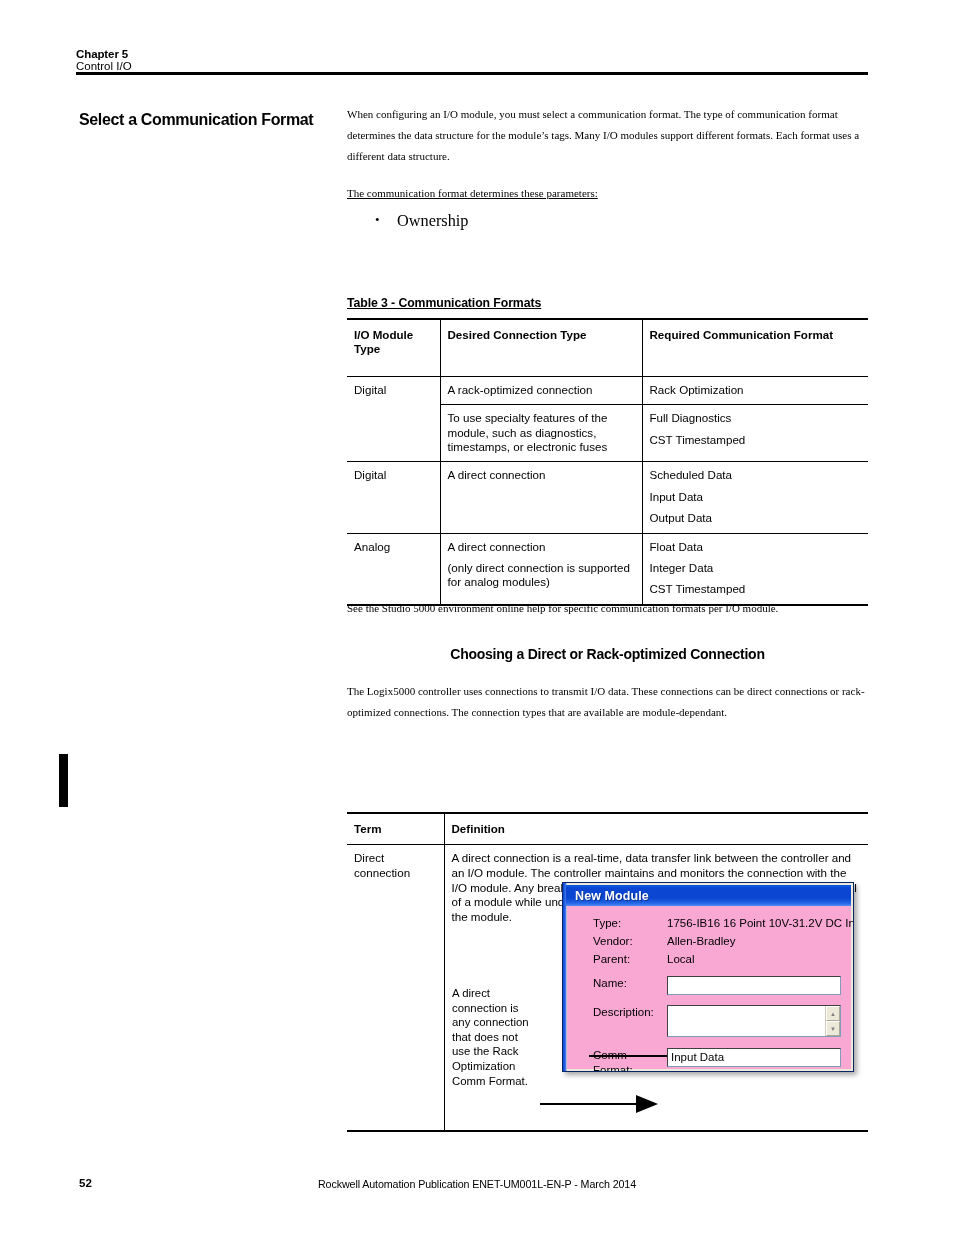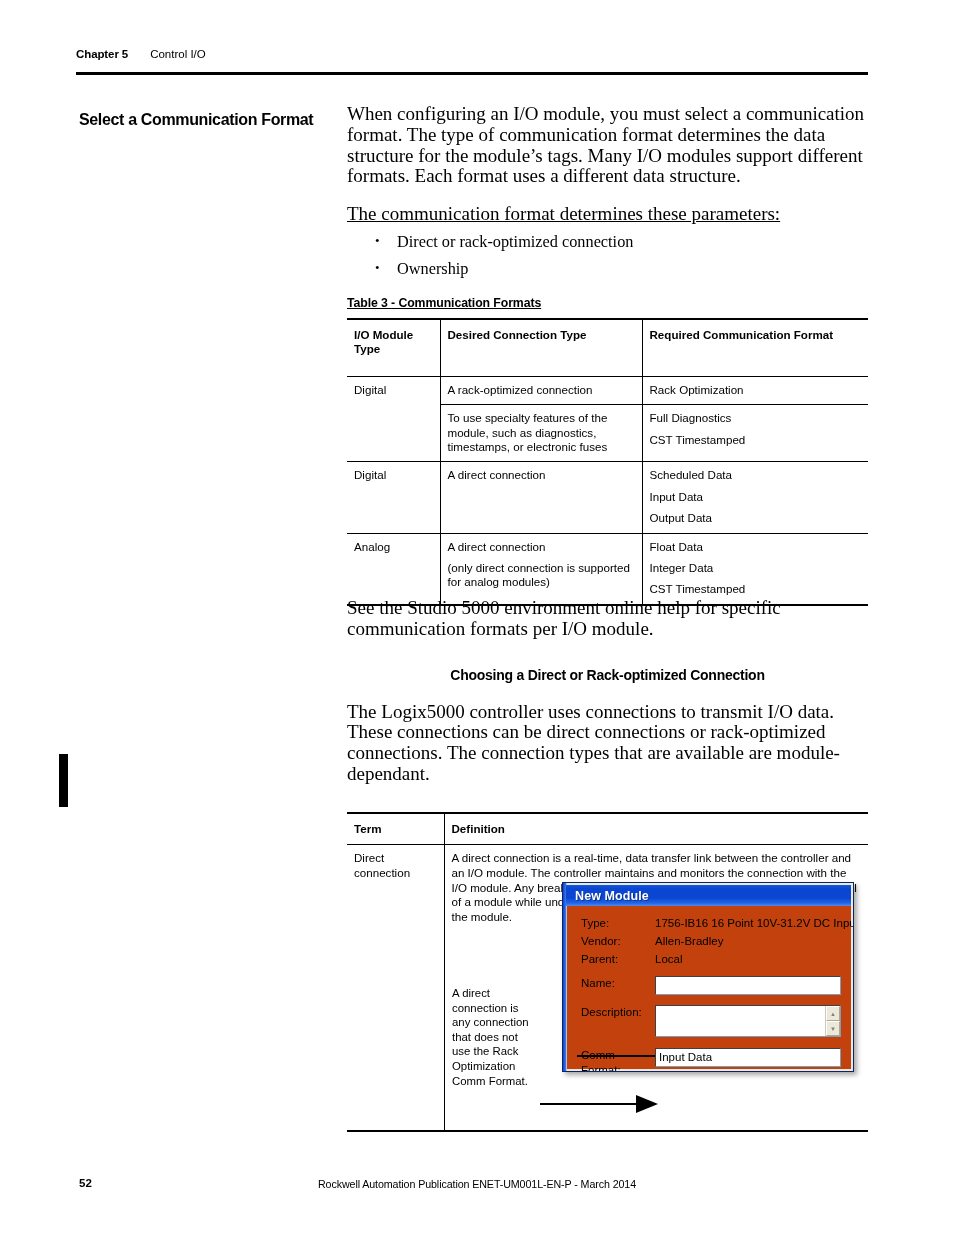--- a/index.html
+++ b/index.html
@@ -23,20 +23,21 @@
     left: 76px;
     top: 48px;
     width: 792px;
     height: 30px;
   }
   .header-row {
     display: flex;
     align-items: baseline;
     font-family: "Liberation Sans", sans-serif;
     font-size: 11.5px;
+    flex-direction: column;
   }
   .header-chapter {
     font-weight: bold;
     letter-spacing: -0.1px;
     margin-right: 22px;
   }
   .header-topic { font-weight: normal; }
   .header-rule {
     position: absolute;
     left: 0;
@@ -71,21 +72,21 @@
 
   
   .body-col {
     position: absolute;
     left: 347px;
     top: 104px;
     width: 521px;
   }
   .para {
     font-family: "Liberation Serif", serif;
-    font-size: 19px;
+    font-size: 11px;
     line-height: 20.8px;
     margin: 0 0 17px 0;
     text-align: left;
   }
   .para.tight { margin-bottom: 7px; text-decoration: underline; }
 
   ul.bullets {
     margin: 0 0 4px 0;
     padding: 0 0 0 28px;
     list-style: none;
@@ -246,22 +247,22 @@
     color: #ffffff;
     font-size: 12.5px;
     font-weight: bold;
     padding-left: 9px;
     letter-spacing: 0.1px;
     text-shadow: 1px 1px 0 rgba(0,0,0,0.35);
   }
   .dialog-body {
     position: absolute;
     left: 4px; right: 2px; top: 23px; bottom: 2px;
-    background: #c2410c;
-    padding: 10px 0 0 0;
+    background: #f9a8d4;
+    padding: 10px 0 0 12px;
   }
   .field-row {
     display: flex;
     align-items: flex-start;
     padding: 0 10px 0 14px;
     margin-bottom: 3px;
     min-height: 15px;
   }
   .field-label {
     width: 74px;
@@ -367,21 +368,20 @@
   </div>
 
   <div class="change-bar"></div>
 
   <div class="side-heading">Select a Communication Format</div>
 
   <div class="body-col">
     <p class="para">When configuring an I/O module, you must select a communication format. The type of communication format determines the data structure for the module’s tags. Many I/O modules support different formats. Each format uses a different data structure.</p>
     <p class="para tight">The communication format determines these parameters:</p>
     <ul class="bullets">
-      <li>Direct or rack-optimized connection</li>
       <li>Ownership</li>
     </ul>
   </div>
 
   <div class="table3-wrap">
     <div class="table-caption">Table 3 - Communication Formats</div>
     <table class="doc-table t3">
       <colgroup>
           <col class="c1">
           <col class="c2">

